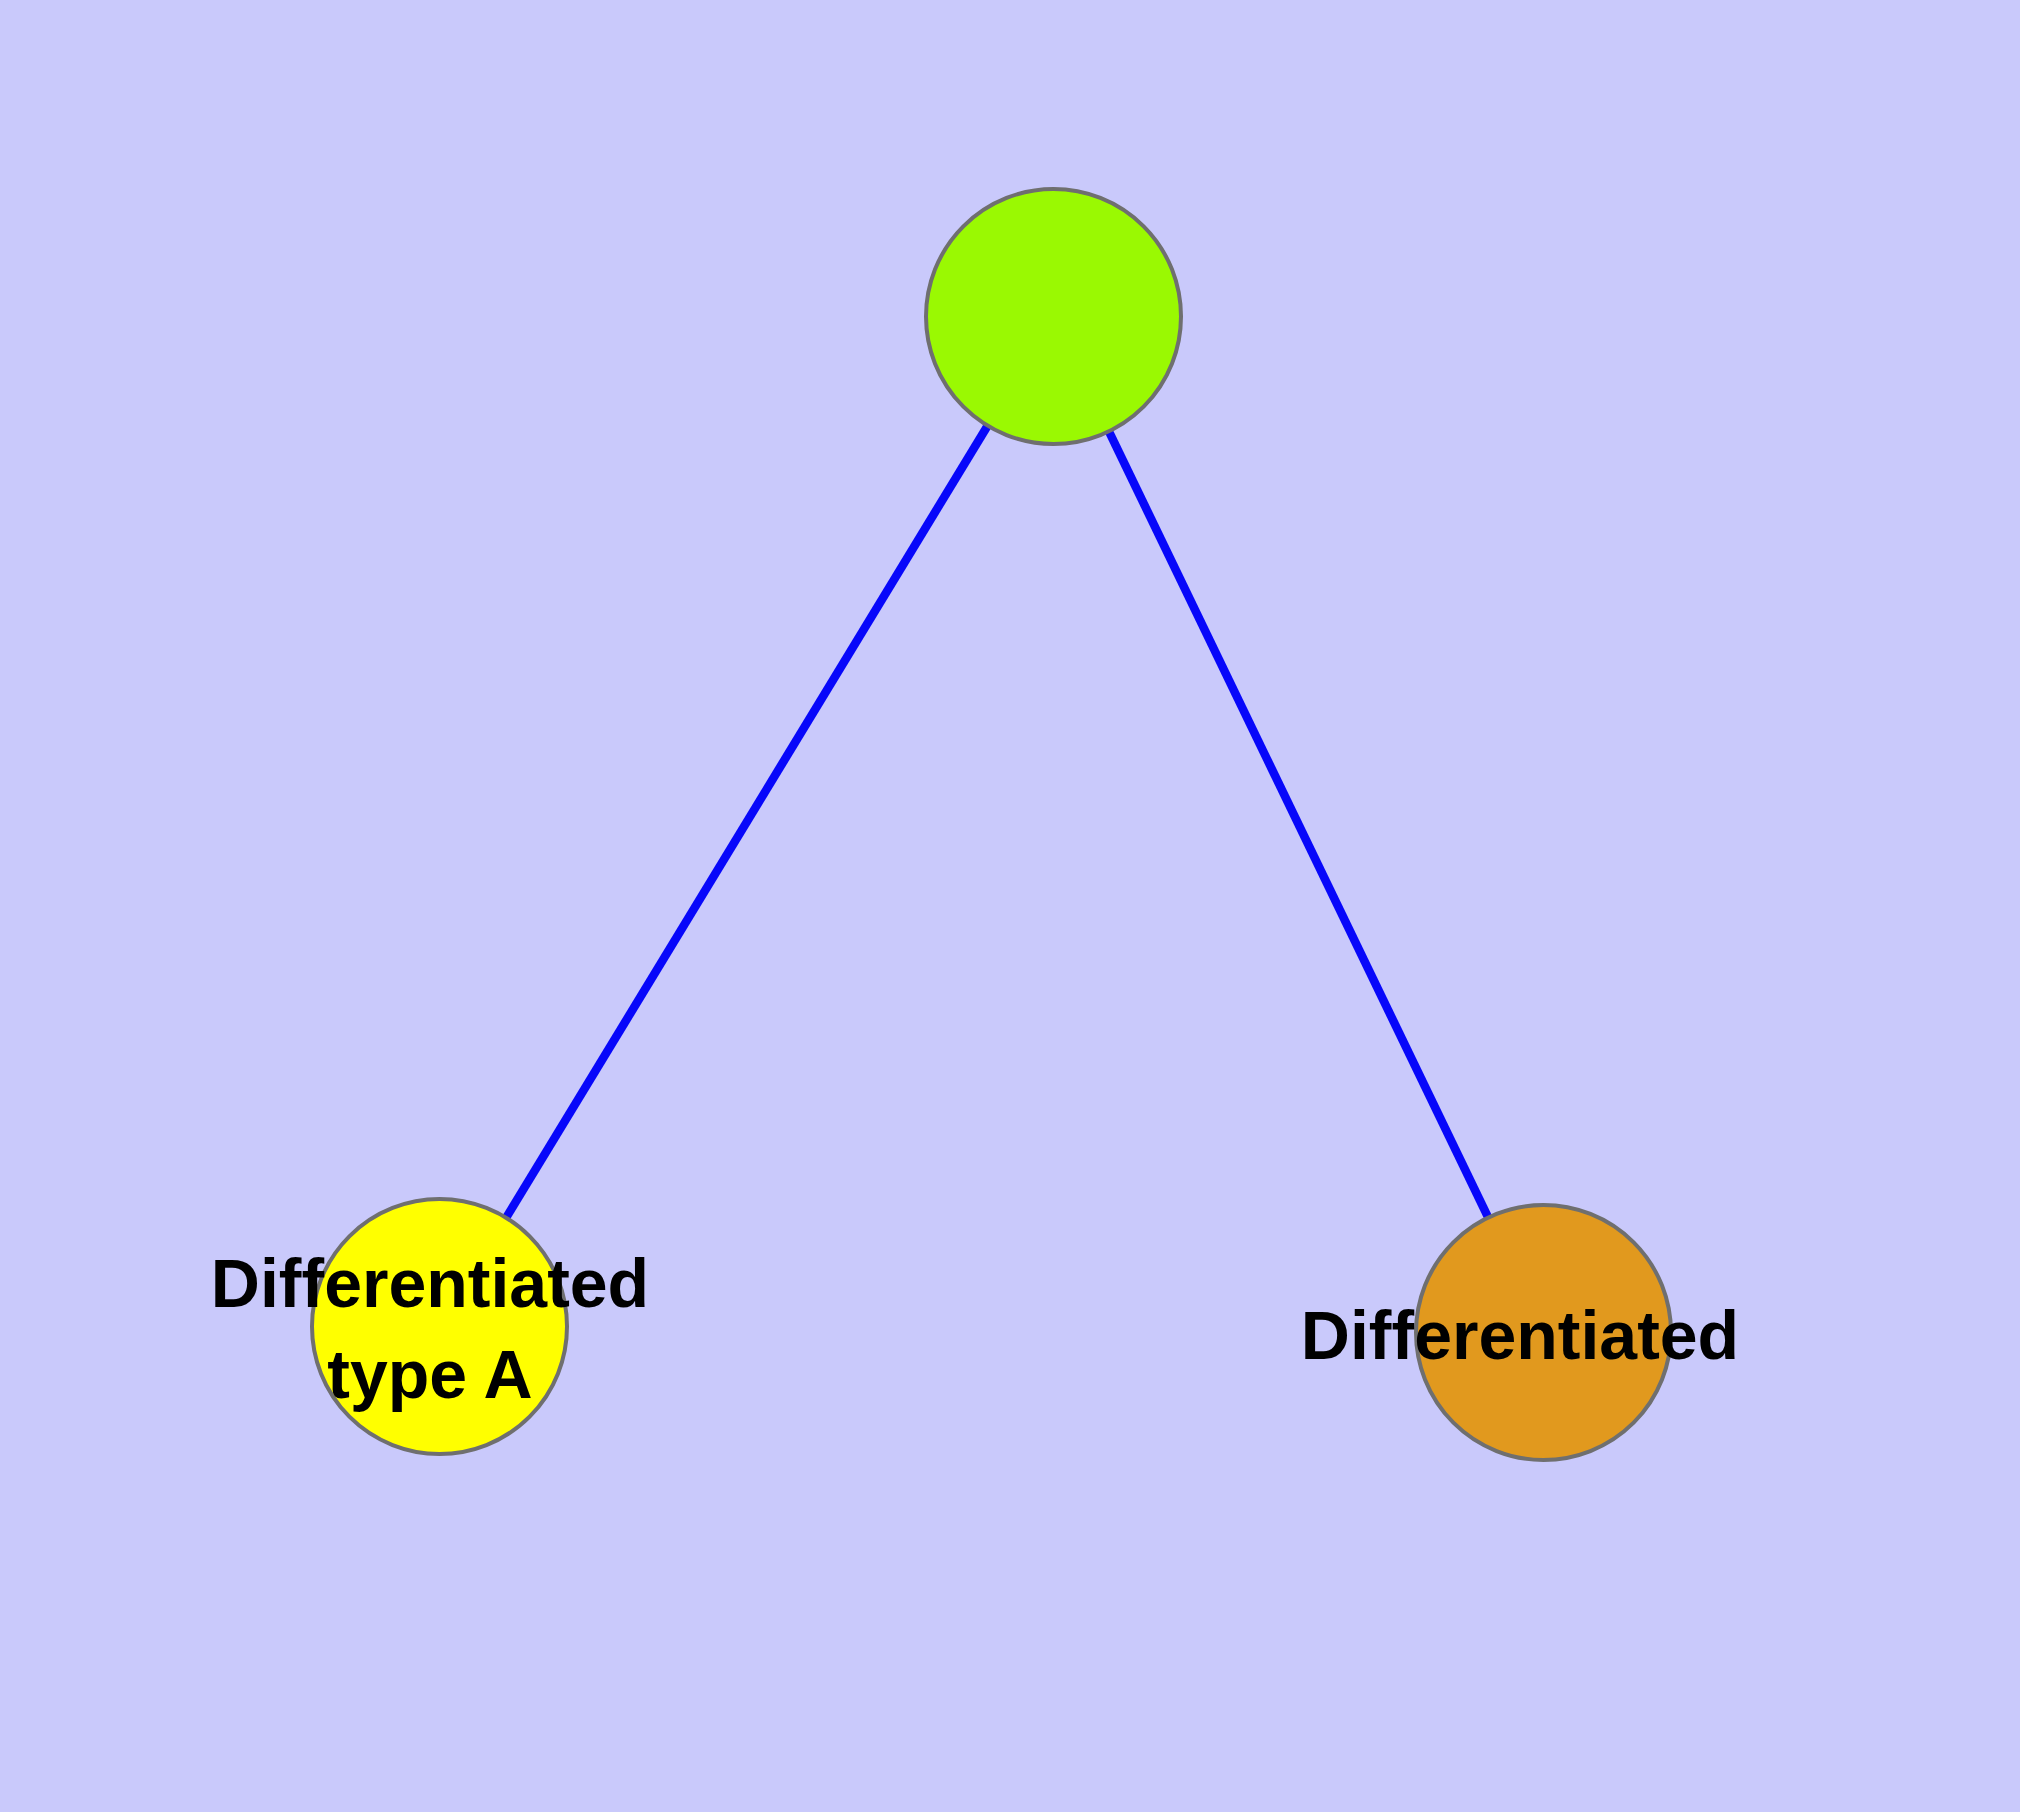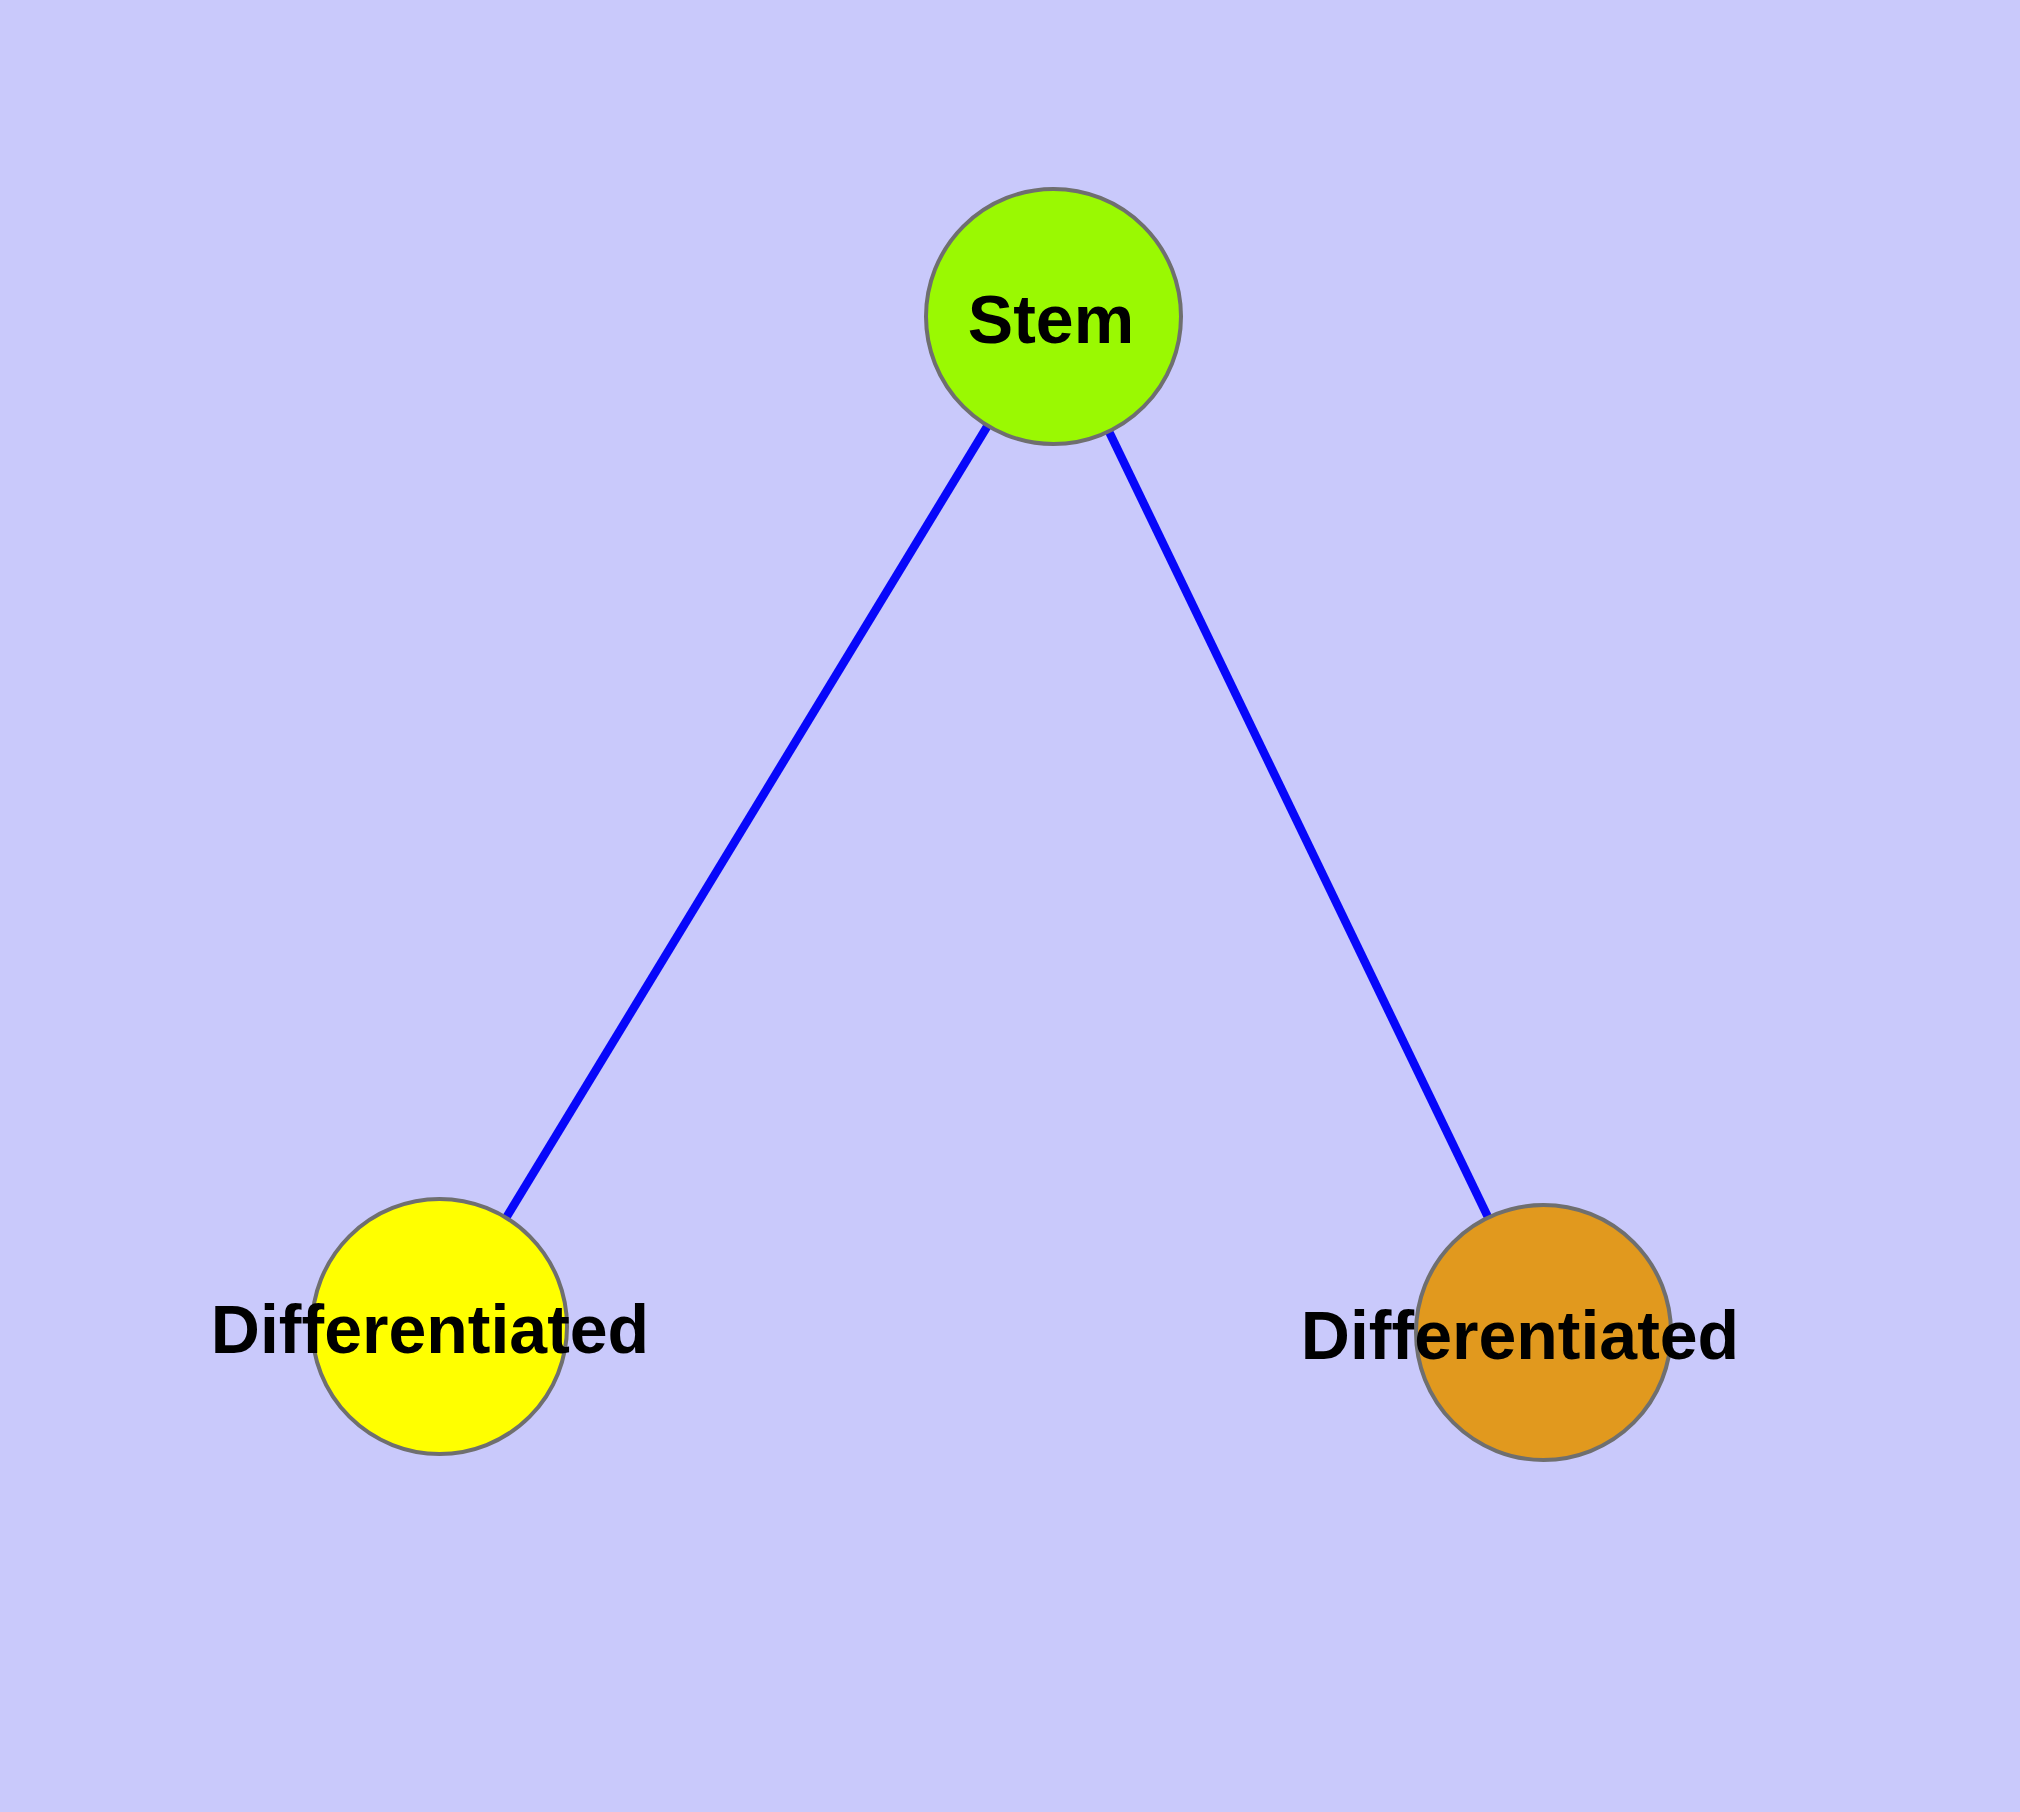--- a/index.html
+++ b/index.html
@@ -62,26 +62,24 @@
 
   <svg id="edges-layer" viewBox="0 0 2384 2138" xmlns="http://www.w3.org/2000/svg">
     <line class="edge-line" x1="1243" y1="374" x2="519" y2="1565"></line>
     <line class="edge-line" x1="1243" y1="374" x2="1821" y2="1572"></line>
   </svg>
 
   <div id="node-stem-circle" class="node-circle"></div>
   <div id="node-type-a-circle" class="node-circle"></div>
   <div id="node-type-b-circle" class="node-circle"></div>
 
-  <div id="node-stem-label" class="node-label">
-    <div>Stem</div>
-  </div>
 
   <div id="node-type-a-label" class="node-label">
     <div>Differentiated</div>
+    <div>type A</div>
   </div>
 
   <div id="node-type-b-label" class="node-label">
     <div>Differentiated</div>
   </div>
 
 </div>
 
 
 </body></html>

